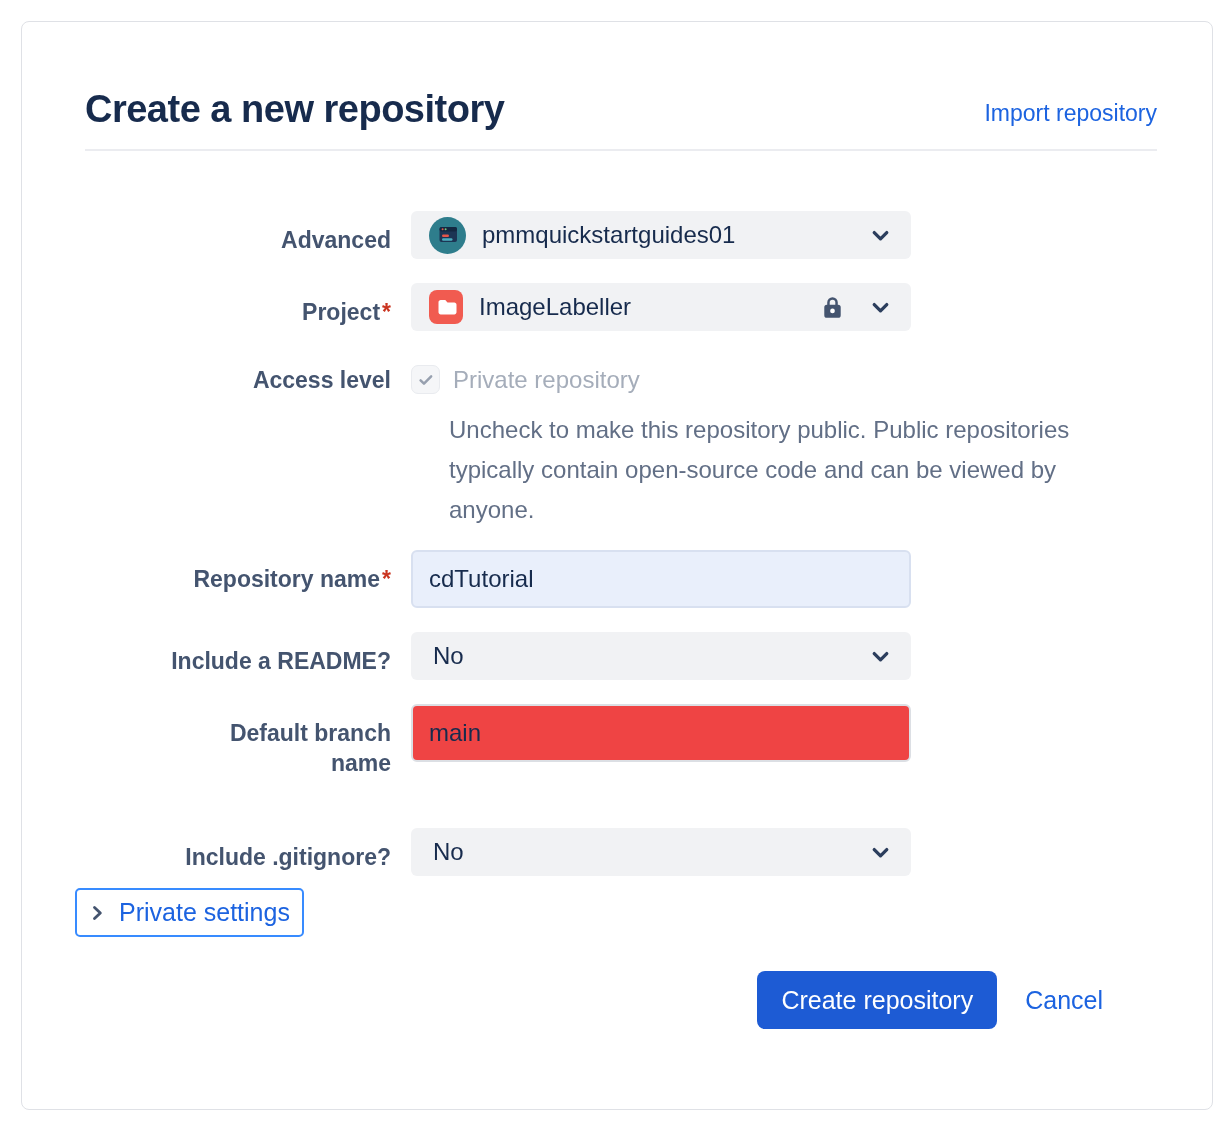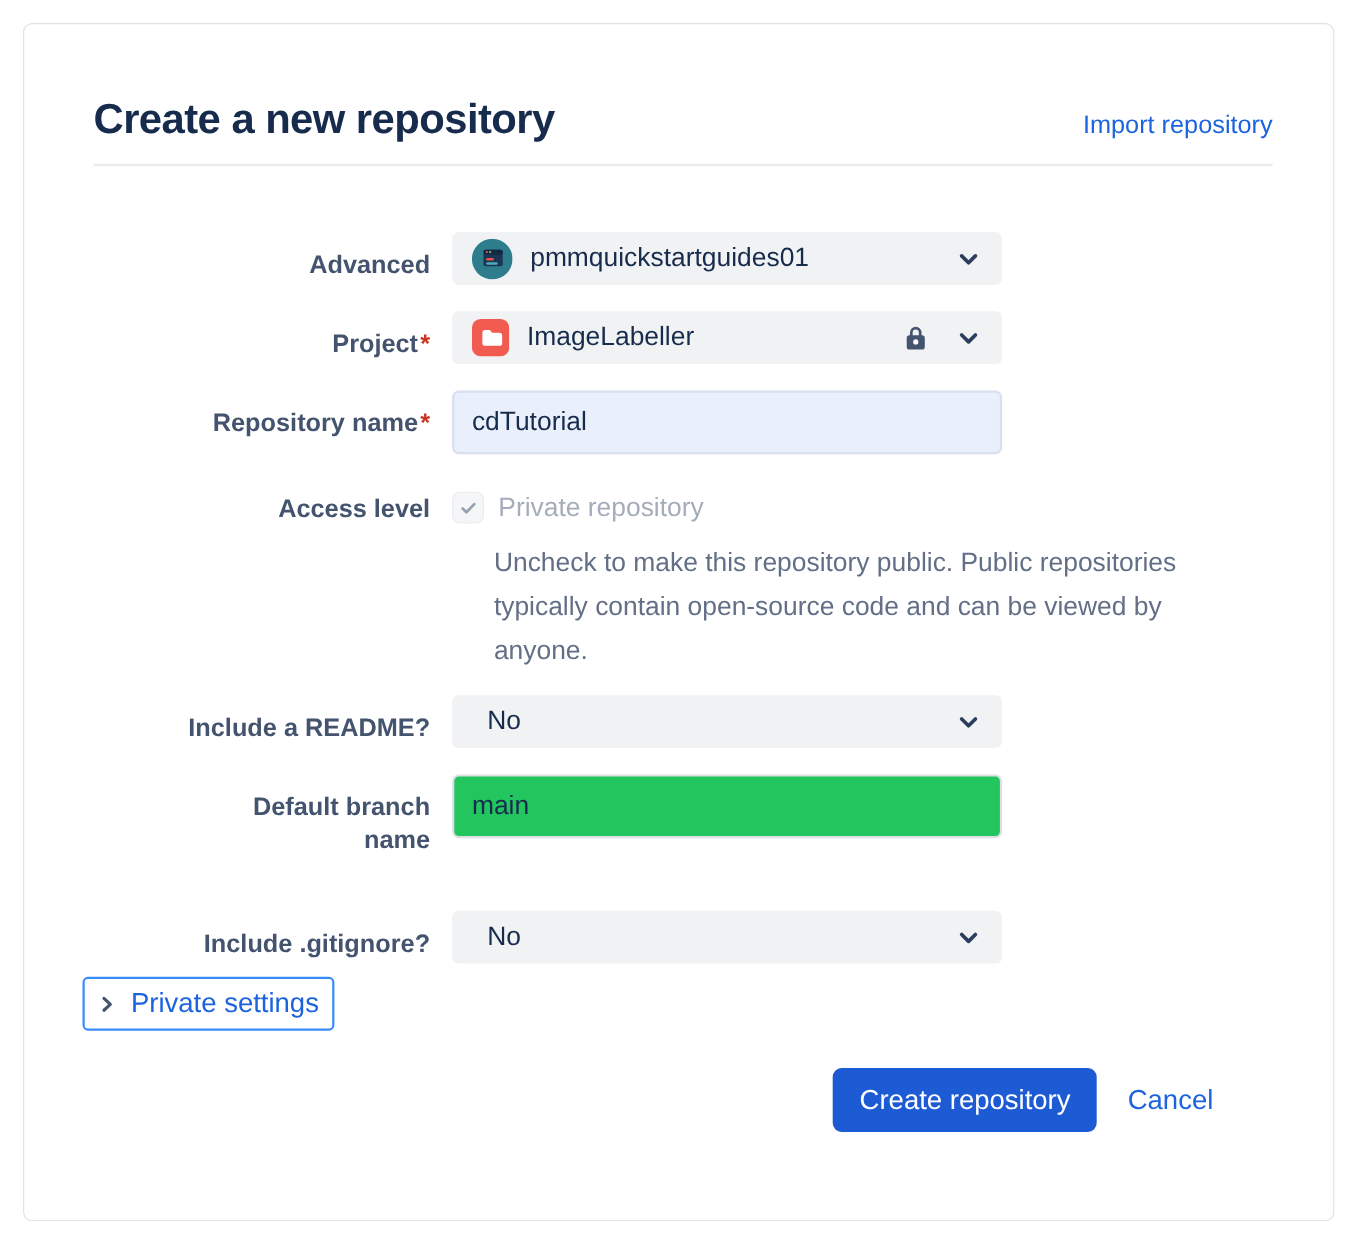--- a/index.html
+++ b/index.html
@@ -23,30 +23,30 @@
   .req { color:#CA3521; margin-left:2px; }
   .field-col { margin-left:20px; width:500px; flex:none; }
   .wide-col { margin-left:20px; width:680px; flex:none; }
 
   .select-btn {
     width:500px; height:48px; background:#F1F2F4; border:none; border-radius:6px;
     display:flex; align-items:center; padding:0 18px; cursor:pointer;
     font-family:"Liberation Sans", sans-serif; font-size:24px; color:#172B4D; text-align:left;
   }
   .select-btn .value { flex:1; margin-left:16px; }
-  .select-btn .value.no-icon { margin-left:14px; }
+  .select-btn .value.no-icon { margin-left:4px; }
   .chev { flex:none; display:flex; }
   .lock { flex:none; display:flex; margin-right:22px; }
 
   .text-input {
     width:500px; height:58px; border-radius:6px; font-size:24px; color:#172B4D;
     padding:0 16px; font-family:"Liberation Sans", sans-serif; outline:none;
   }
   .repo-input { background:#E9EFFB; border:2px solid #D8E0F0; }
-  .branch-input { background:#22c55e; border:2px solid #DCDFE4; }
+  .branch-input { background:#ef4444; border:2px solid #DCDFE4; }
 
   .access-row { margin-bottom:20px; }
   .checkbox-line { display:flex; align-items:center; padding-top:10px; }
   .checkbox {
     width:29px; height:29px; background:#F5F6F8; border:1px solid #E9EBEF;
     border-radius:7px; display:flex; align-items:center; justify-content:center; flex:none;
   }
   .checkbox-label { margin-left:13px; font-size:24px; color:#A5ADBA; }
   .help-text { margin-left:38px; margin-top:16px; width:676px;
     font-size:24px; color:#626F86; line-height:40px; }
@@ -137,44 +137,44 @@
           <span class="chev">
             <svg width="25" height="25" viewBox="0 0 24 24">
                 <path d="M6 9.2l6 6 6-6" stroke="#2C3E5D" stroke-width="3.2" fill="none" stroke-linecap="round" stroke-linejoin="round"></path>
               </svg>
           </span>
         </button>
       </div>
     </div>
 
     
-    <div class="row">
-      <div class="label-col">
-        <span>Repository name</span><span class="req">*</span>
-      </div>
-      <div class="field-col">
-        <input class="text-input repo-input" type="text" value="cdTutorial" style="">
-      </div>
-    </div>
-
-    
     <div class="row access-row">
       <div class="label-col" style="padding-top:10px;">
         <span>Access level</span>
       </div>
       <div class="wide-col">
         <div class="checkbox-line">
           <span class="checkbox">
             <svg width="18" height="18" viewBox="0 0 16 16">
               <path d="M3.2 8.3l3 3 6.4-6.6" stroke="#97A0AF" stroke-width="2.2" fill="none" stroke-linecap="round" stroke-linejoin="round"></path>
             </svg>
           </span>
           <span class="checkbox-label">Private repository</span>
         </div>
         <div class="help-text">Uncheck to make this repository public. Public repositories typically contain open-source code and can be viewed by anyone.</div>
+      </div>
+    </div>
+
+    
+    <div class="row">
+      <div class="label-col">
+        <span>Repository name</span><span class="req">*</span>
+      </div>
+      <div class="field-col">
+        <input class="text-input repo-input" type="text" value="cdTutorial" style="">
       </div>
     </div>
 
     
     <div class="row">
       <div class="label-col">
         <span>Include a README?</span>
       </div>
       <div class="field-col">
         <button class="select-btn">

